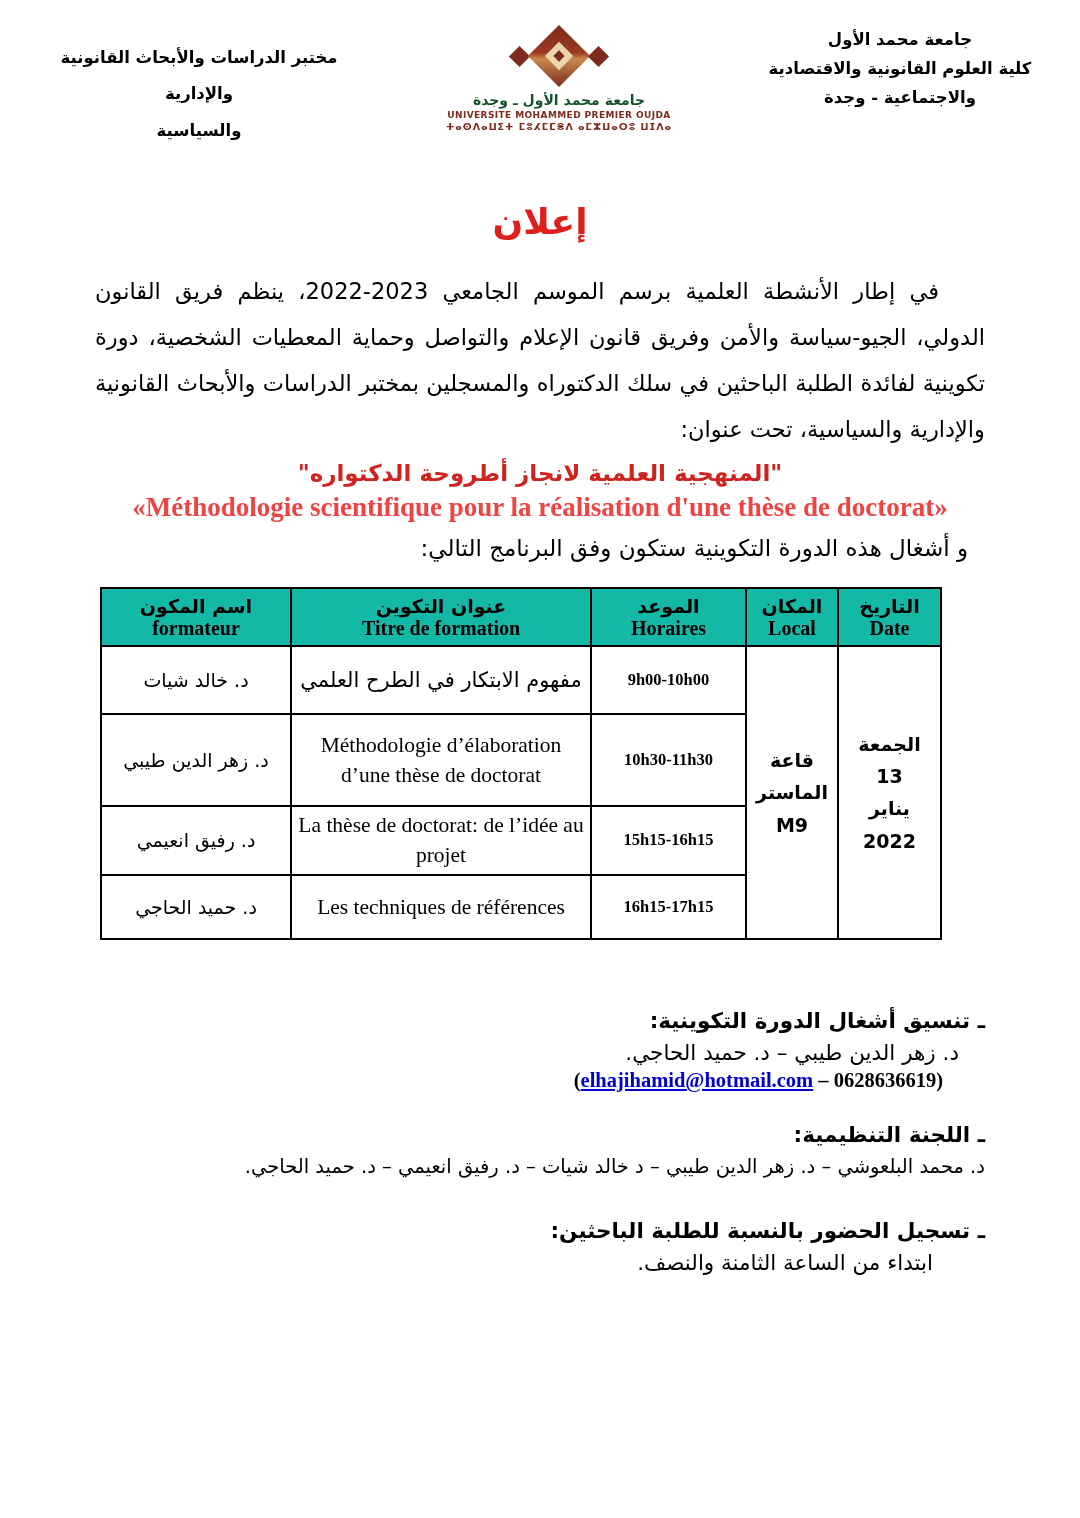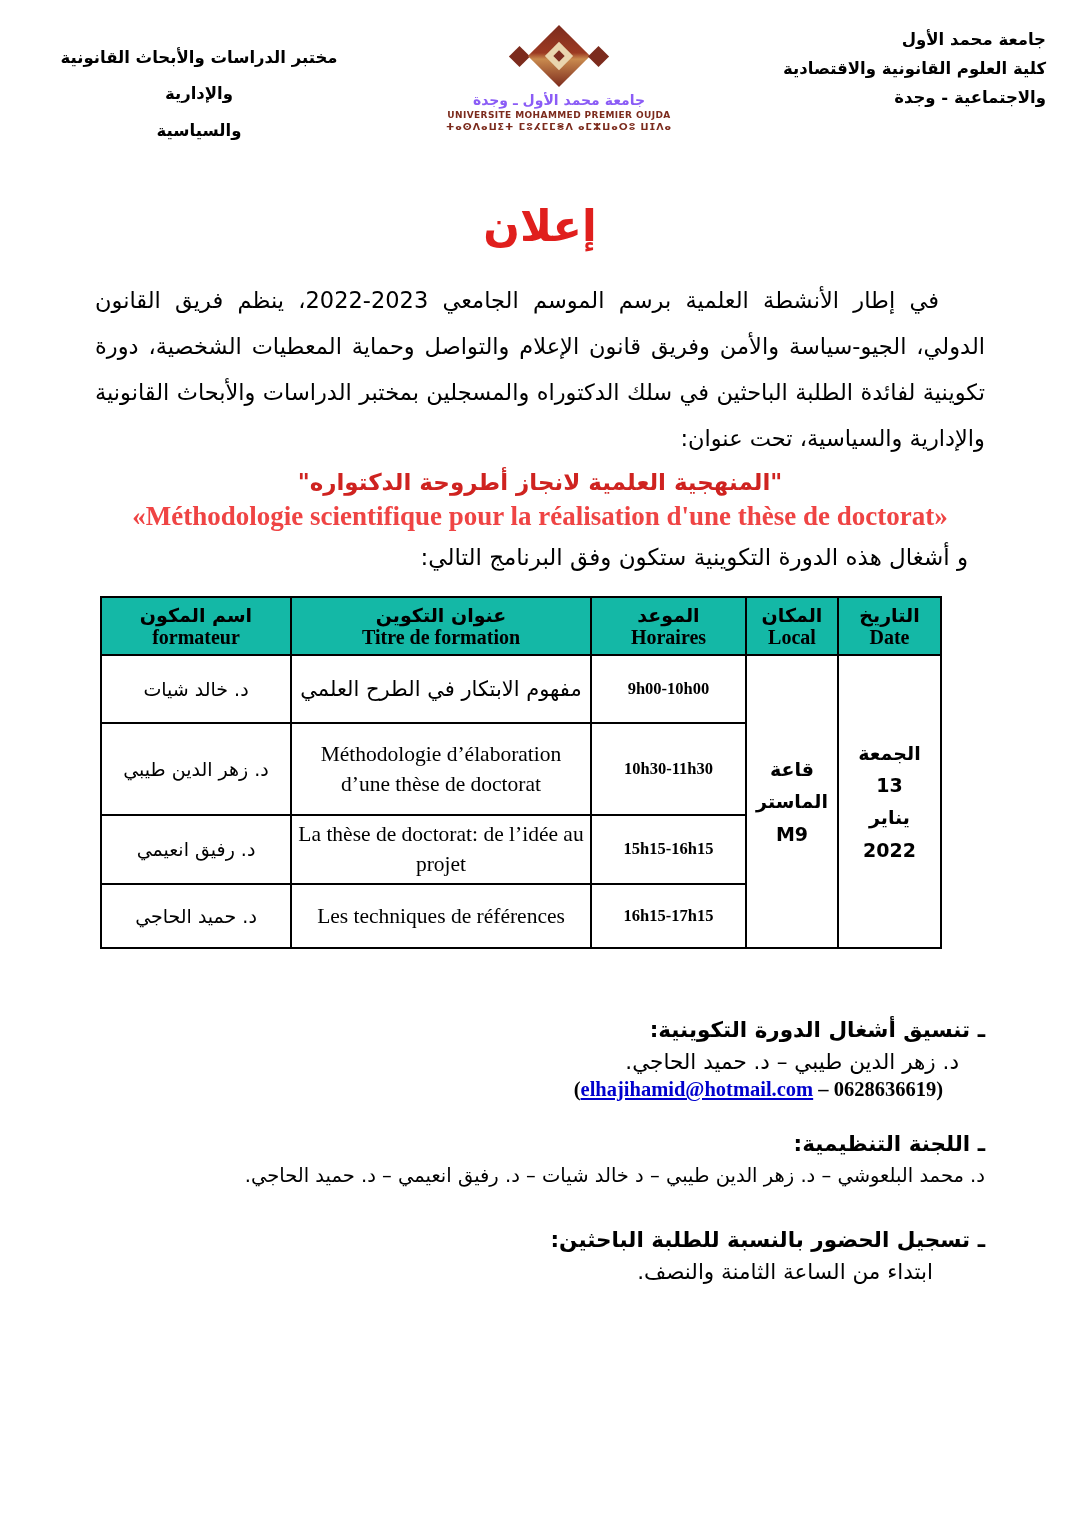--- a/index.html
+++ b/index.html
@@ -5,38 +5,38 @@
   * { box-sizing: border-box; margin: 0; padding: 0; }
   body { background: #888; font-family: "DejaVu Sans", sans-serif; }
   .page {
     width: 1080px; height: 1518px; margin: 0 auto; background: #ffffff;
     overflow: hidden; position: relative; color: #000;
   }
 
   
   .hdr { display: flex; justify-content: space-between; align-items: flex-start; padding: 24px 34px 0 34px; }
   .hdr-left  { width: 330px; text-align: center; font-weight: bold; font-size: 16.5px; line-height: 2.2; padding-top: 16px; }
-  .hdr-right { width: 292px; font-weight: bold; font-size: 16.5px; line-height: 1.75; padding-top: 2px; direction: rtl; }
+  .hdr-right { width: 292px; text-align: center; font-weight: bold; font-size: 16.5px; line-height: 1.75; padding-top: 2px; direction: rtl; }
 
   .logo { width: 240px; text-align: center; }
   .logo-diamonds { display: flex; align-items: center; justify-content: center; height: 64px; }
   .dmd-big {
     width: 44px; height: 44px; transform: rotate(45deg);
     background: linear-gradient(135deg, #7c2b1d 0%, #9c3a22 45%, #c98a4e 55%, #7c2b1d 100%);
     position: relative; margin: 0 10px;
   }
   .dmd-big::after { content: ""; position: absolute; inset: 12px; background: #e9d5ae; }
   .dmd-big::before { content: ""; position: absolute; inset: 18px; background: #7c2b1d; z-index: 2; }
   .dmd-small { width: 15px; height: 15px; transform: rotate(45deg); background: #7c2b1d; }
-  .logo-ar  { color: #8b5cf6; font-size: 14px; font-weight: bold; margin-top: 4px; }
+  .logo-ar  { color: #14532d; font-size: 14px; font-weight: bold; margin-top: 4px; }
   .logo-lat { color: #7c2b1d; font-size: 9px;  font-weight: bold; letter-spacing: .4px; margin-top: 2px; }
   .logo-tif { color: #7c2b1d; font-size: 9.5px; font-weight: bold; letter-spacing: 1px; margin-top: 1px; }
 
   
-  .title { margin-top: 52px; text-align: center; font-size: 43px; font-weight: bold; color: #e01f1d; }
+  .title { margin-top: 52px; text-align: center; font-size: 36px; font-weight: bold; color: #e01f1d; }
   .subtitle { margin-top: 16px; text-align: center; direction: rtl; font-weight: bold; font-size: 25px; line-height: 1.55; }
 
   .para {
     margin: 26px 95px 0 95px; direction: rtl; text-align: justify;
     font-size: 22.5px; line-height: 2.05; text-indent: 46px;
   }
 
   .theme-ar { margin-top: 8px;  text-align: center; direction: rtl; color: #cf2320; font-weight: bold; font-size: 23px; }
   .theme-fr { margin-top: 6px;  text-align: center; color: #ef4444; font-weight: bold; font-size: 27px; font-family: "Liberation Serif", serif; }
   .program-intro { margin: 12px 112px 0 95px; direction: rtl; text-align: right; font-size: 23px; }

